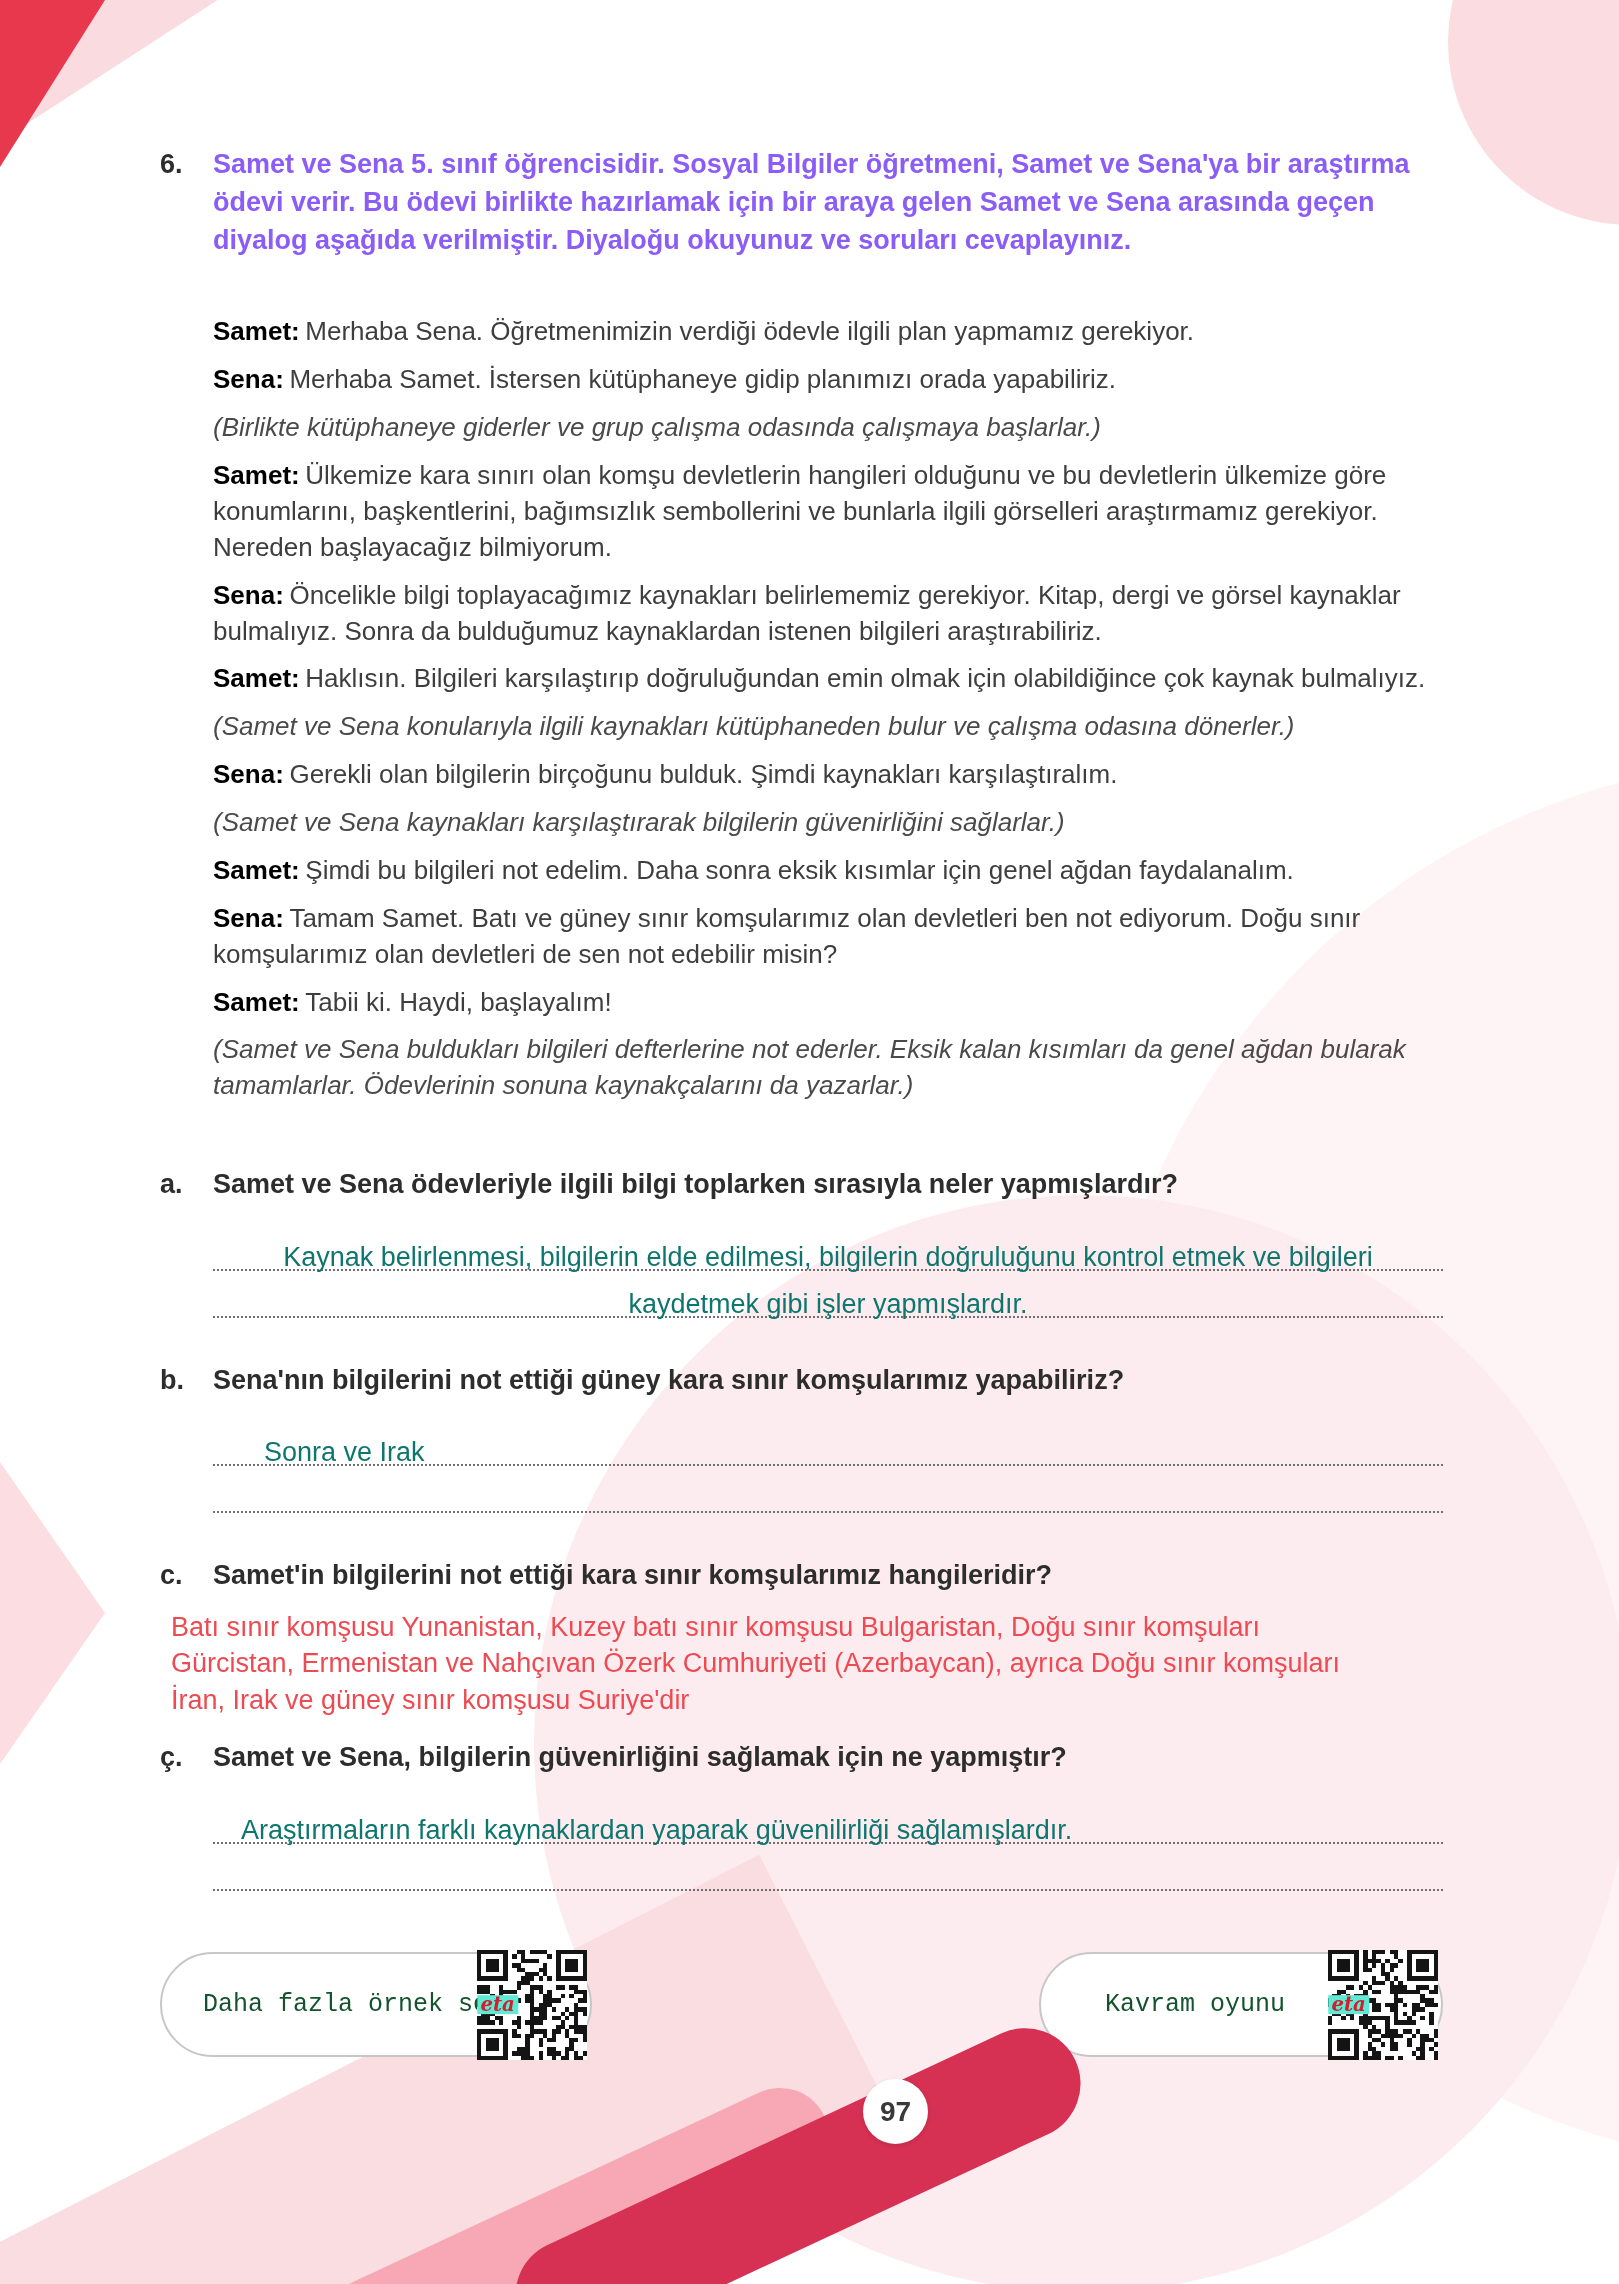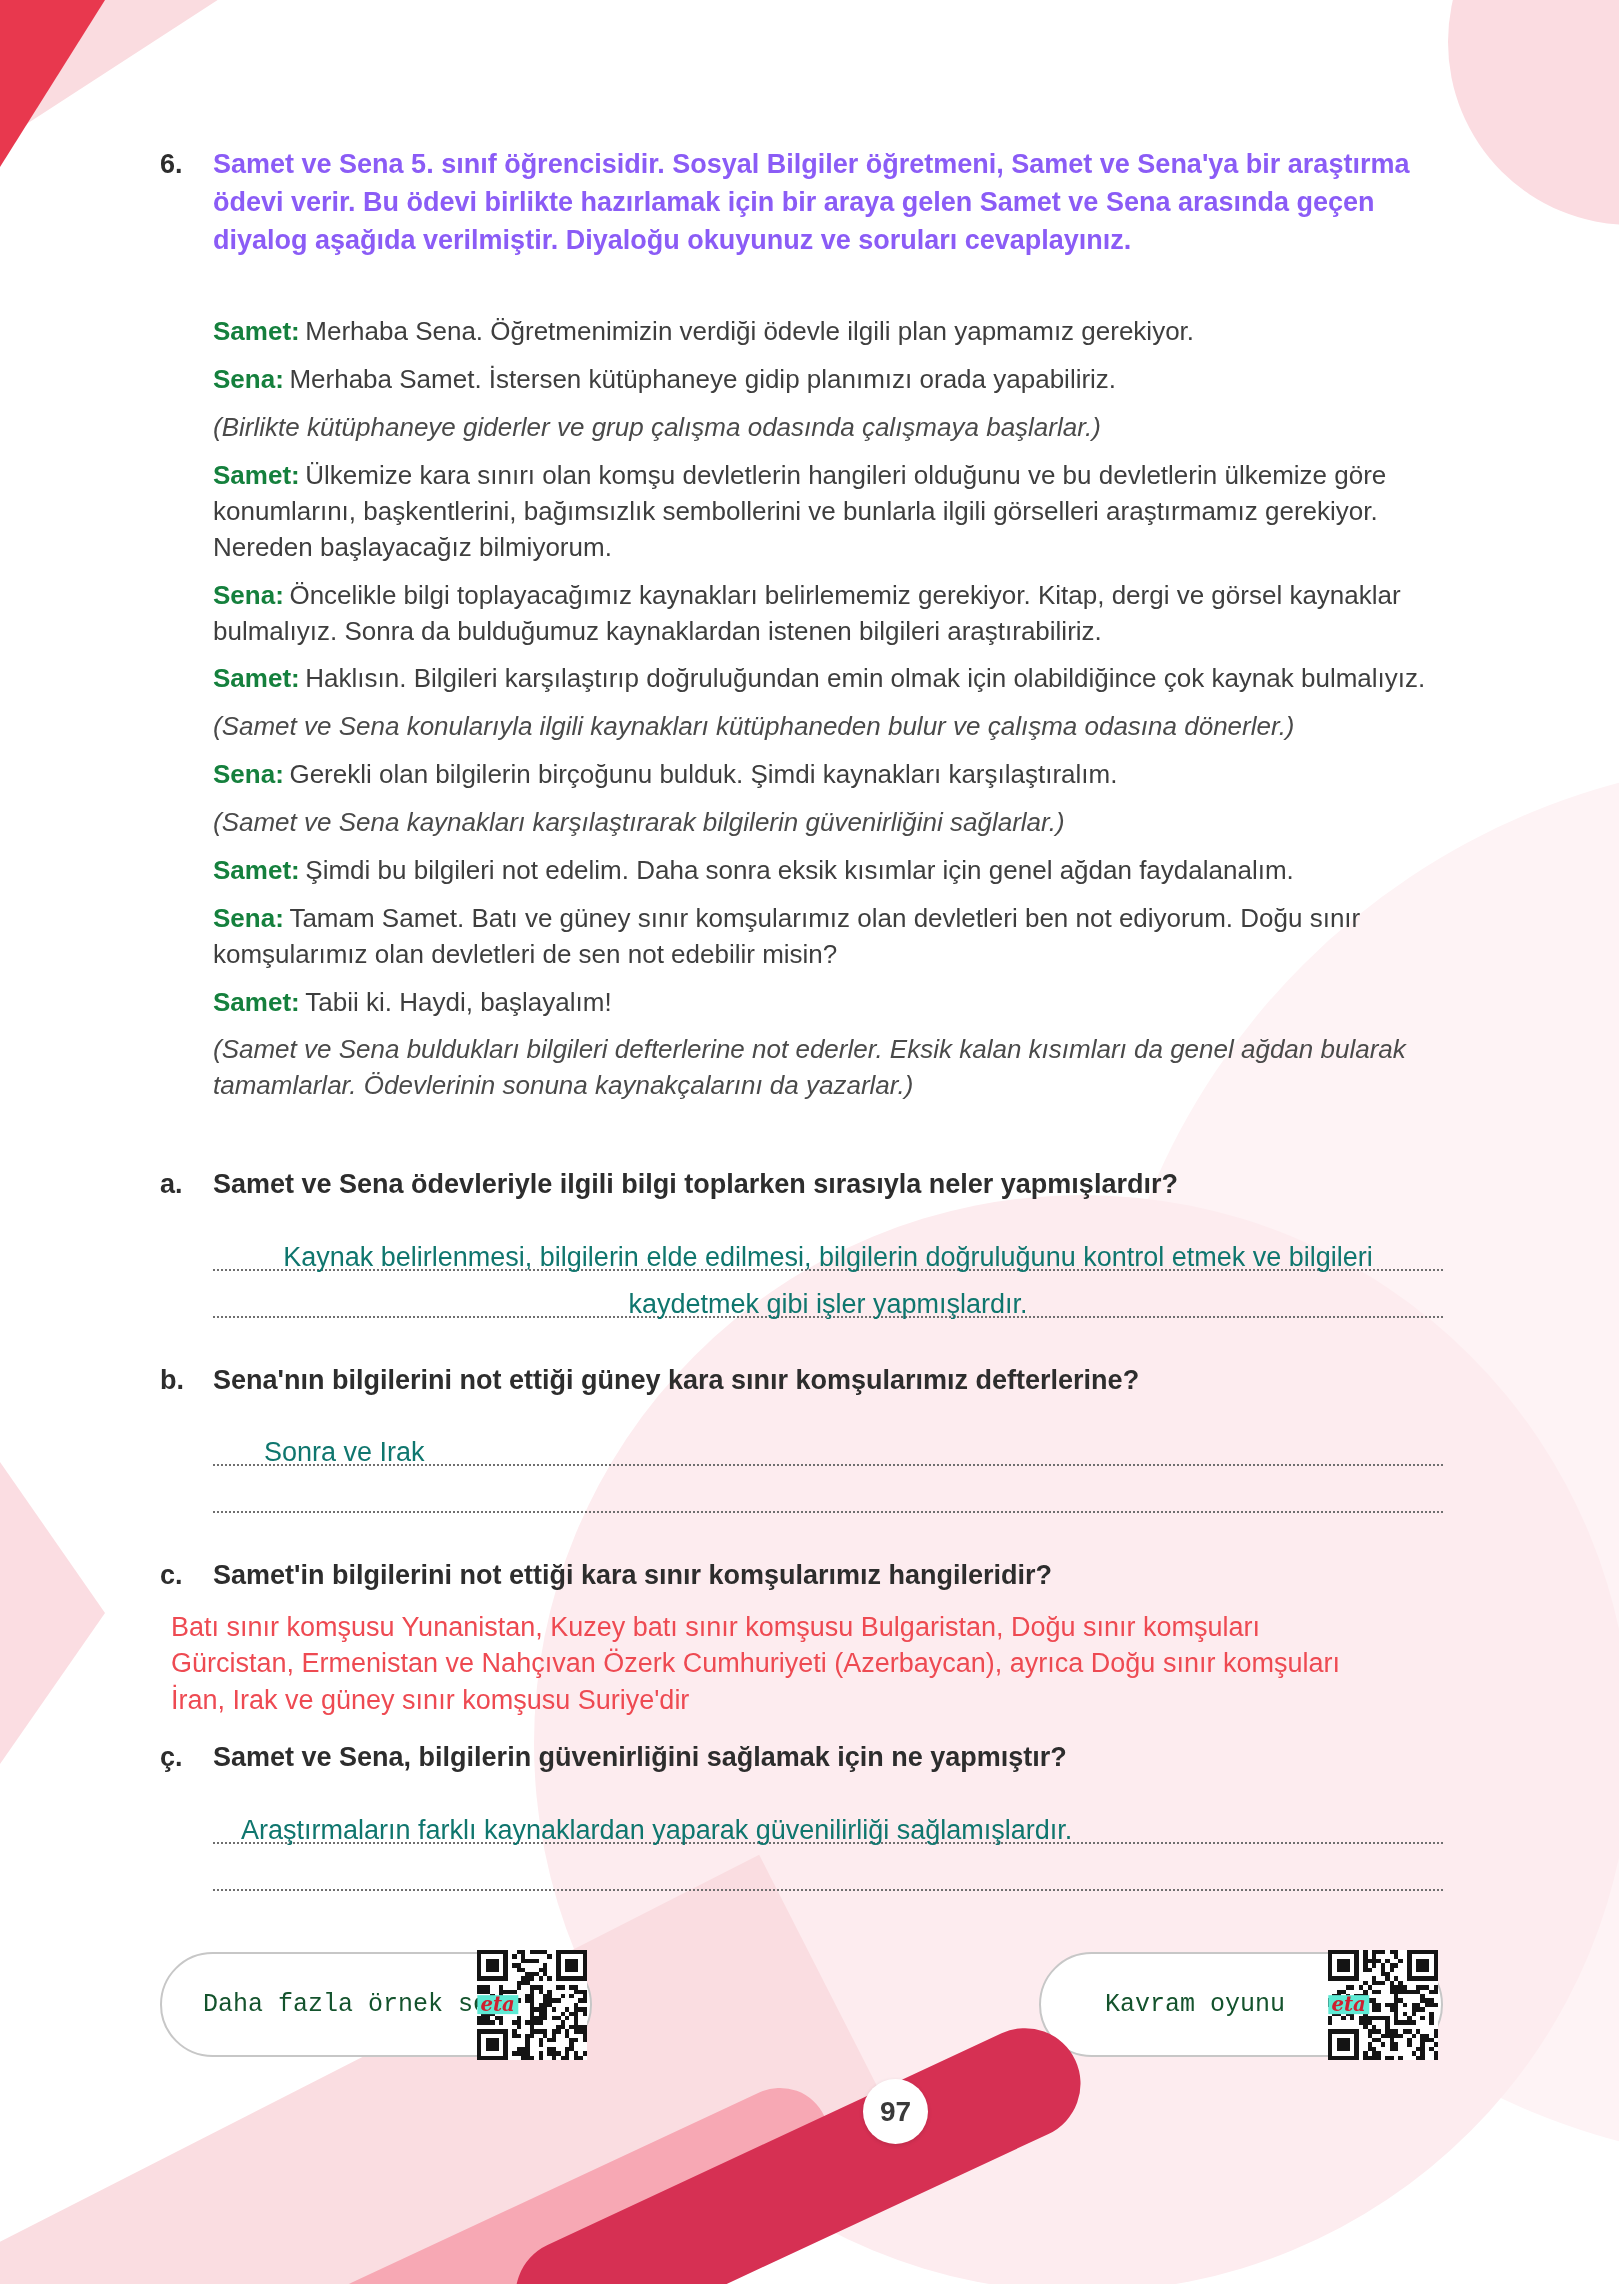--- a/index.html
+++ b/index.html
@@ -30,21 +30,21 @@
     background:#ffffff;z-index:4;display:flex;align-items:center;justify-content:center;
     font-weight:bold;font-size:28px;color:#3a3a3a;box-shadow:0 1.4px 4.2px rgba(0,0,0,.12);
   }
   
   .content{position:absolute;inset:0;z-index:2;padding:146px 177px 0 160px;box-sizing:border-box;}
   .q6{display:flex;}
   .q6 .num{width:53px;font-weight:bold;font-size:27px;color:#2d2d2d;line-height:1.4;}
   .q6 .txt{flex:1;font-weight:bold;font-size:27px;color:#8b5cf6;line-height:1.4;}
   .dialogue{margin-left:53px;margin-top:55px;font-size:26px;line-height:1.38;color:#3e3e3e;}
   .dlg{margin:0 0 12px 0;}
-  .dlg strong{color:#15803d;margin-right:5.6px;}
+  .dlg strong{color:#000000;margin-right:5.6px;}
   .dlg.stage span{font-style:italic;color:#4a4a4a;}
   .qa{margin-top:62px;}
   .q{display:flex;margin-top:44px;}
   .q-letter{width:53px;font-weight:bold;font-size:27px;color:#2d2d2d;line-height:1.35;}
   .q-body{flex:1;min-width:0;}
   .q-text{font-weight:bold;font-size:27px;color:#2d2d2d;margin:0;line-height:1.35;}
   .answer{margin-top:21px;}
   .ans-row{height:45px;border-bottom:2.8px dotted #6f6f6f;display:flex;align-items:flex-end;justify-content:center;}
   .ans-row.left{justify-content:flex-start;padding-left:51px;}
   .red{color:#0f766e;font-size:27px;line-height:1.25;transform:translateY(6.3px);white-space:nowrap;}
@@ -116,21 +116,21 @@
             <div class="ans-row">
               <span class="red">kaydetmek gibi işler yapmışlardır.</span>
             </div>
           </div>
         </div>
       </div>
 
       <div class="q">
         <span class="q-letter">b.</span>
         <div class="q-body">
-          <p class="q-text">Sena'nın bilgilerini not ettiği güney kara sınır komşularımız defterlerine?</p>
+          <p class="q-text">Sena'nın bilgilerini not ettiği güney kara sınır komşularımız yapabiliriz?</p>
           <div class="answer">
             <div class="ans-row left">
               <span class="red">Sonra ve Irak</span>
             </div>
             <div class="ans-row"></div>
           </div>
         </div>
       </div>
 
       <div class="q">

